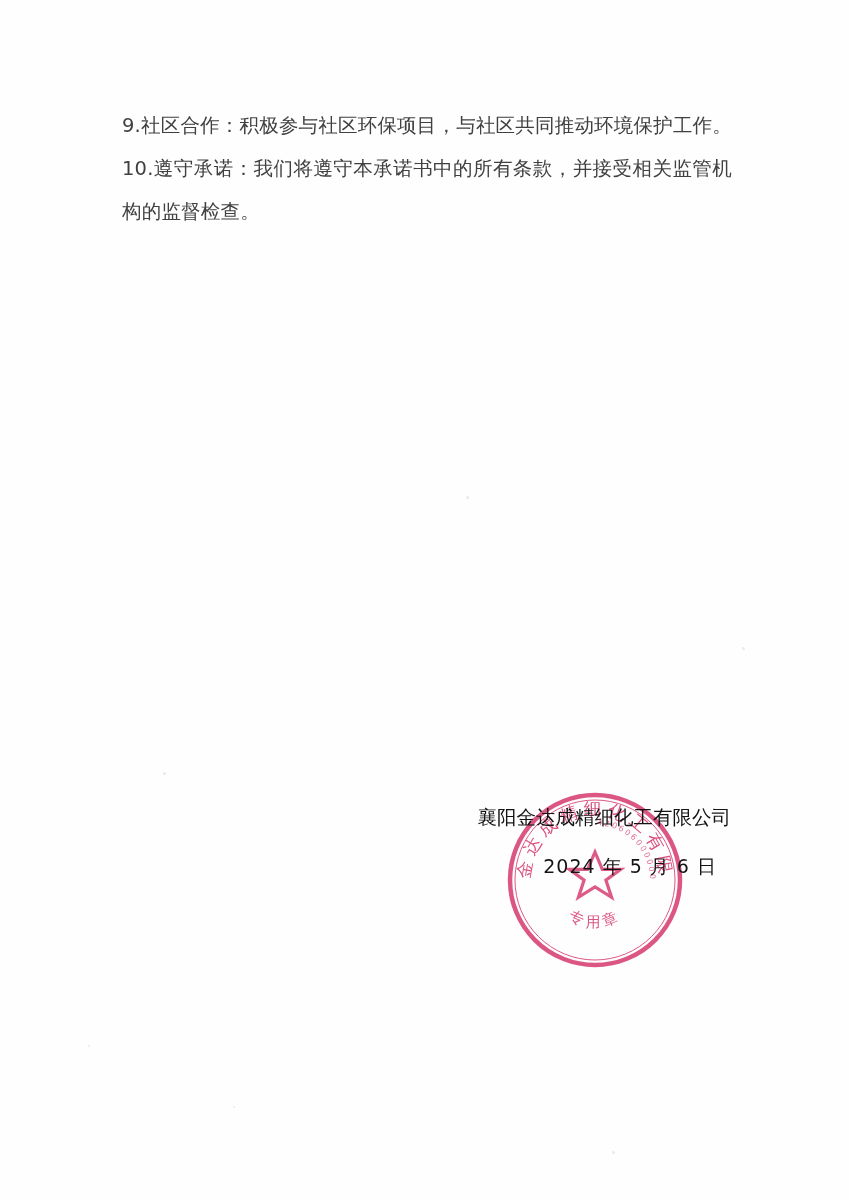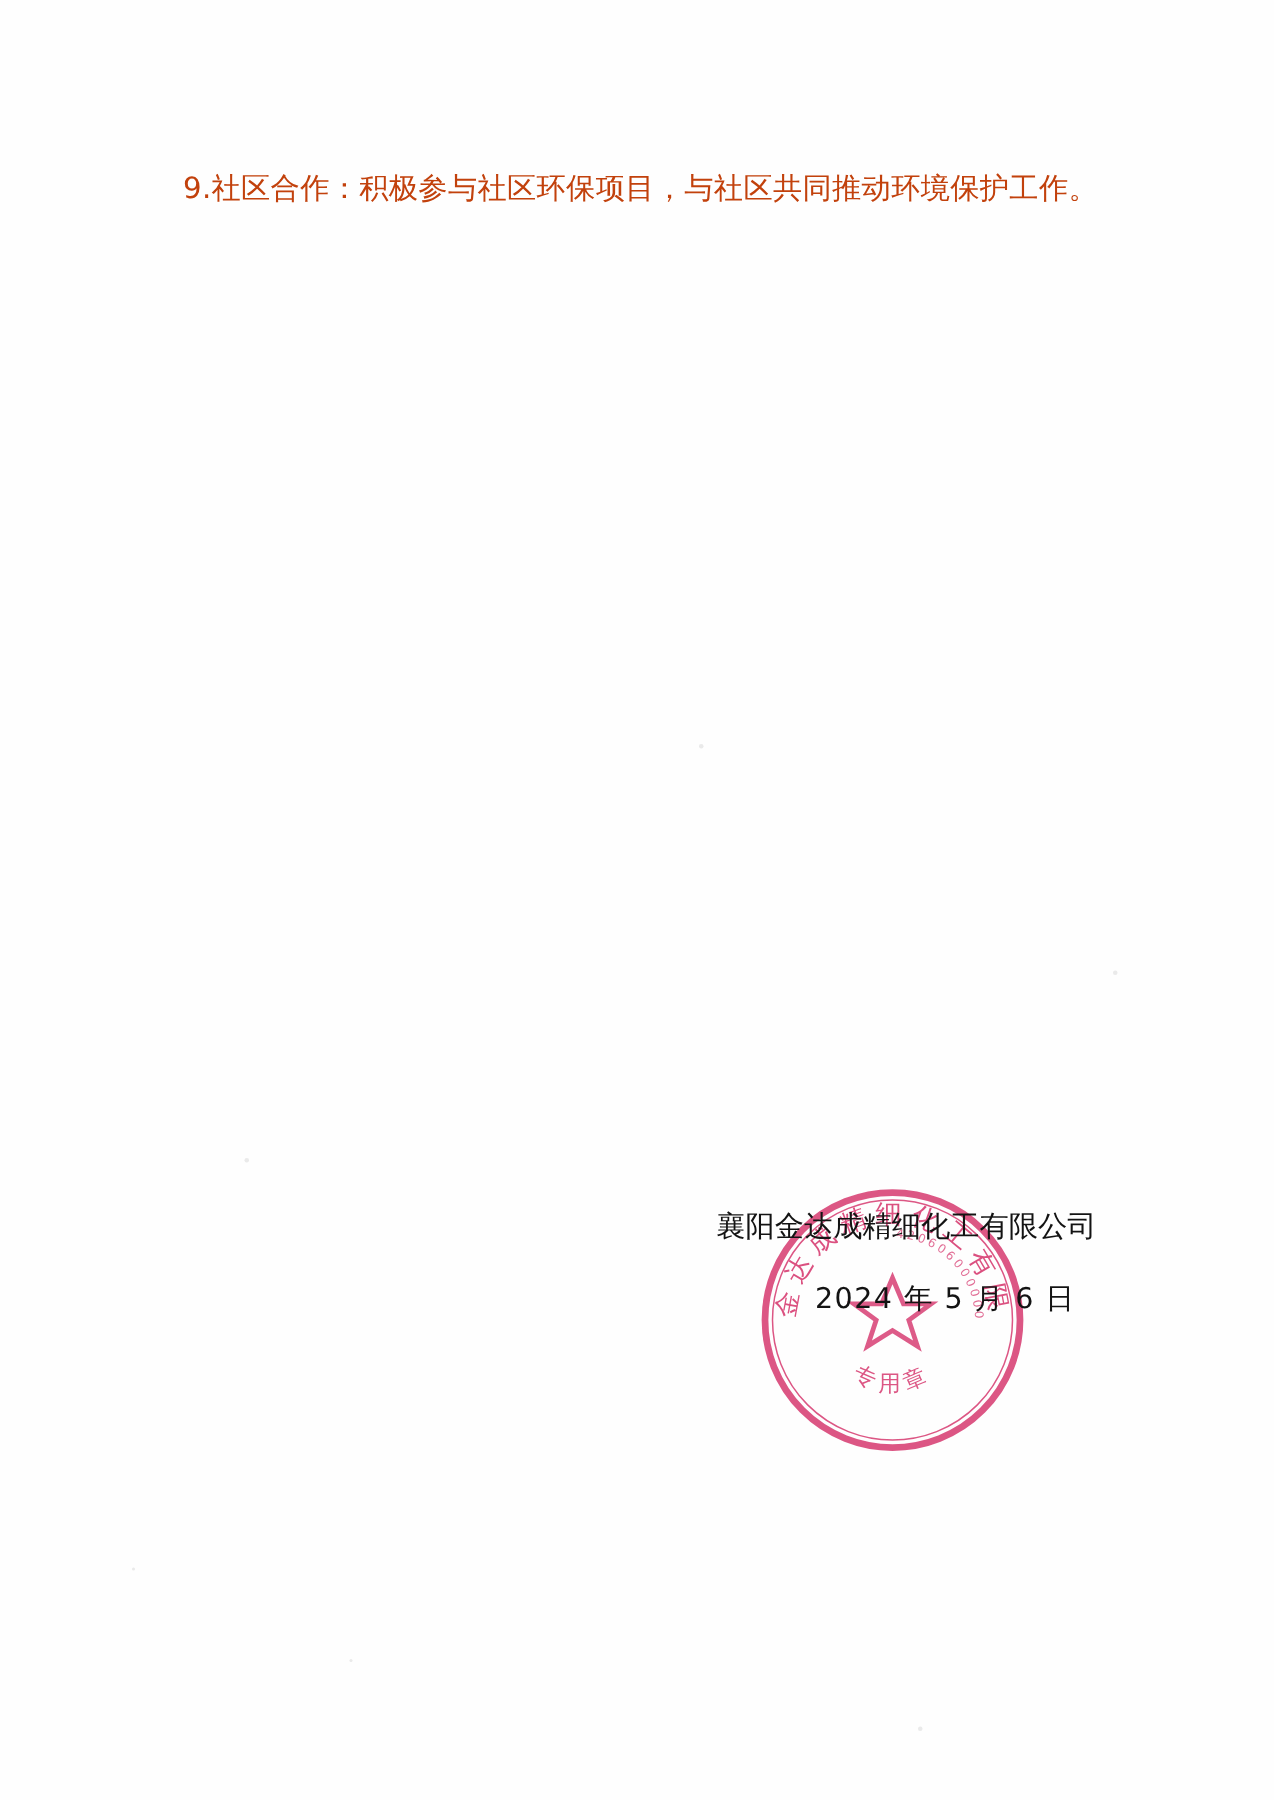--- a/index.html
+++ b/index.html
@@ -34,21 +34,21 @@
   .body-area {
     position: absolute;
     left: 122px;
     top: 104px;
     width: 610px;
   }
 
   .para {
     font-size: 19.5px;
     line-height: 43px;
-    color: #c2410c;
+    color: #404040;
     letter-spacing: .2px;
     text-align: justify;
     text-justify: inter-ideograph;
     margin: 0;
   }
   .para.indent {
     text-indent: 2em;
   }
   .para + .para {
     margin-top: 0px;
@@ -101,20 +101,21 @@
 
   <div class="speck" style="left:163px;top:772px;width:3px;height:3px;"></div>
   <div class="speck" style="left:466px;top:496px;width:3px;height:3px;"></div>
   <div class="speck" style="left:742px;top:647px;width:3px;height:3px;"></div>
   <div class="speck" style="left:233px;top:1106px;width:2px;height:2px;"></div>
   <div class="speck" style="left:612px;top:1151px;width:3px;height:3px;"></div>
   <div class="speck" style="left:88px;top:1045px;width:2px;height:2px;"></div>
 
   <div class="body-area">
     <p class="para">9.社区合作：积极参与社区环保项目，与社区共同推动环境保护工作。</p>
+    <p class="para">10.遵守承诺：我们将遵守本承诺书中的所有条款，并接受相关监管机构的监督检查。</p>
   </div>
 
   <div class="seal">
     <svg width="178" height="178" viewBox="0 0 178 178" xmlns="http://www.w3.org/2000/svg">
       <defs>
         <path id="arcTop" d="M 24 89 A 65 65 0 0 1 154 89" fill="none"></path>
         <path id="arcBottom" d="M 42 89 A 47 47 0 0 0 136 89" fill="none"></path>
         <path id="arcInner" d="M 34 89 A 55 55 0 0 1 144 89" fill="none"></path>
       </defs>
       <g opacity="0.82" fill="none" stroke="#d5326a">

